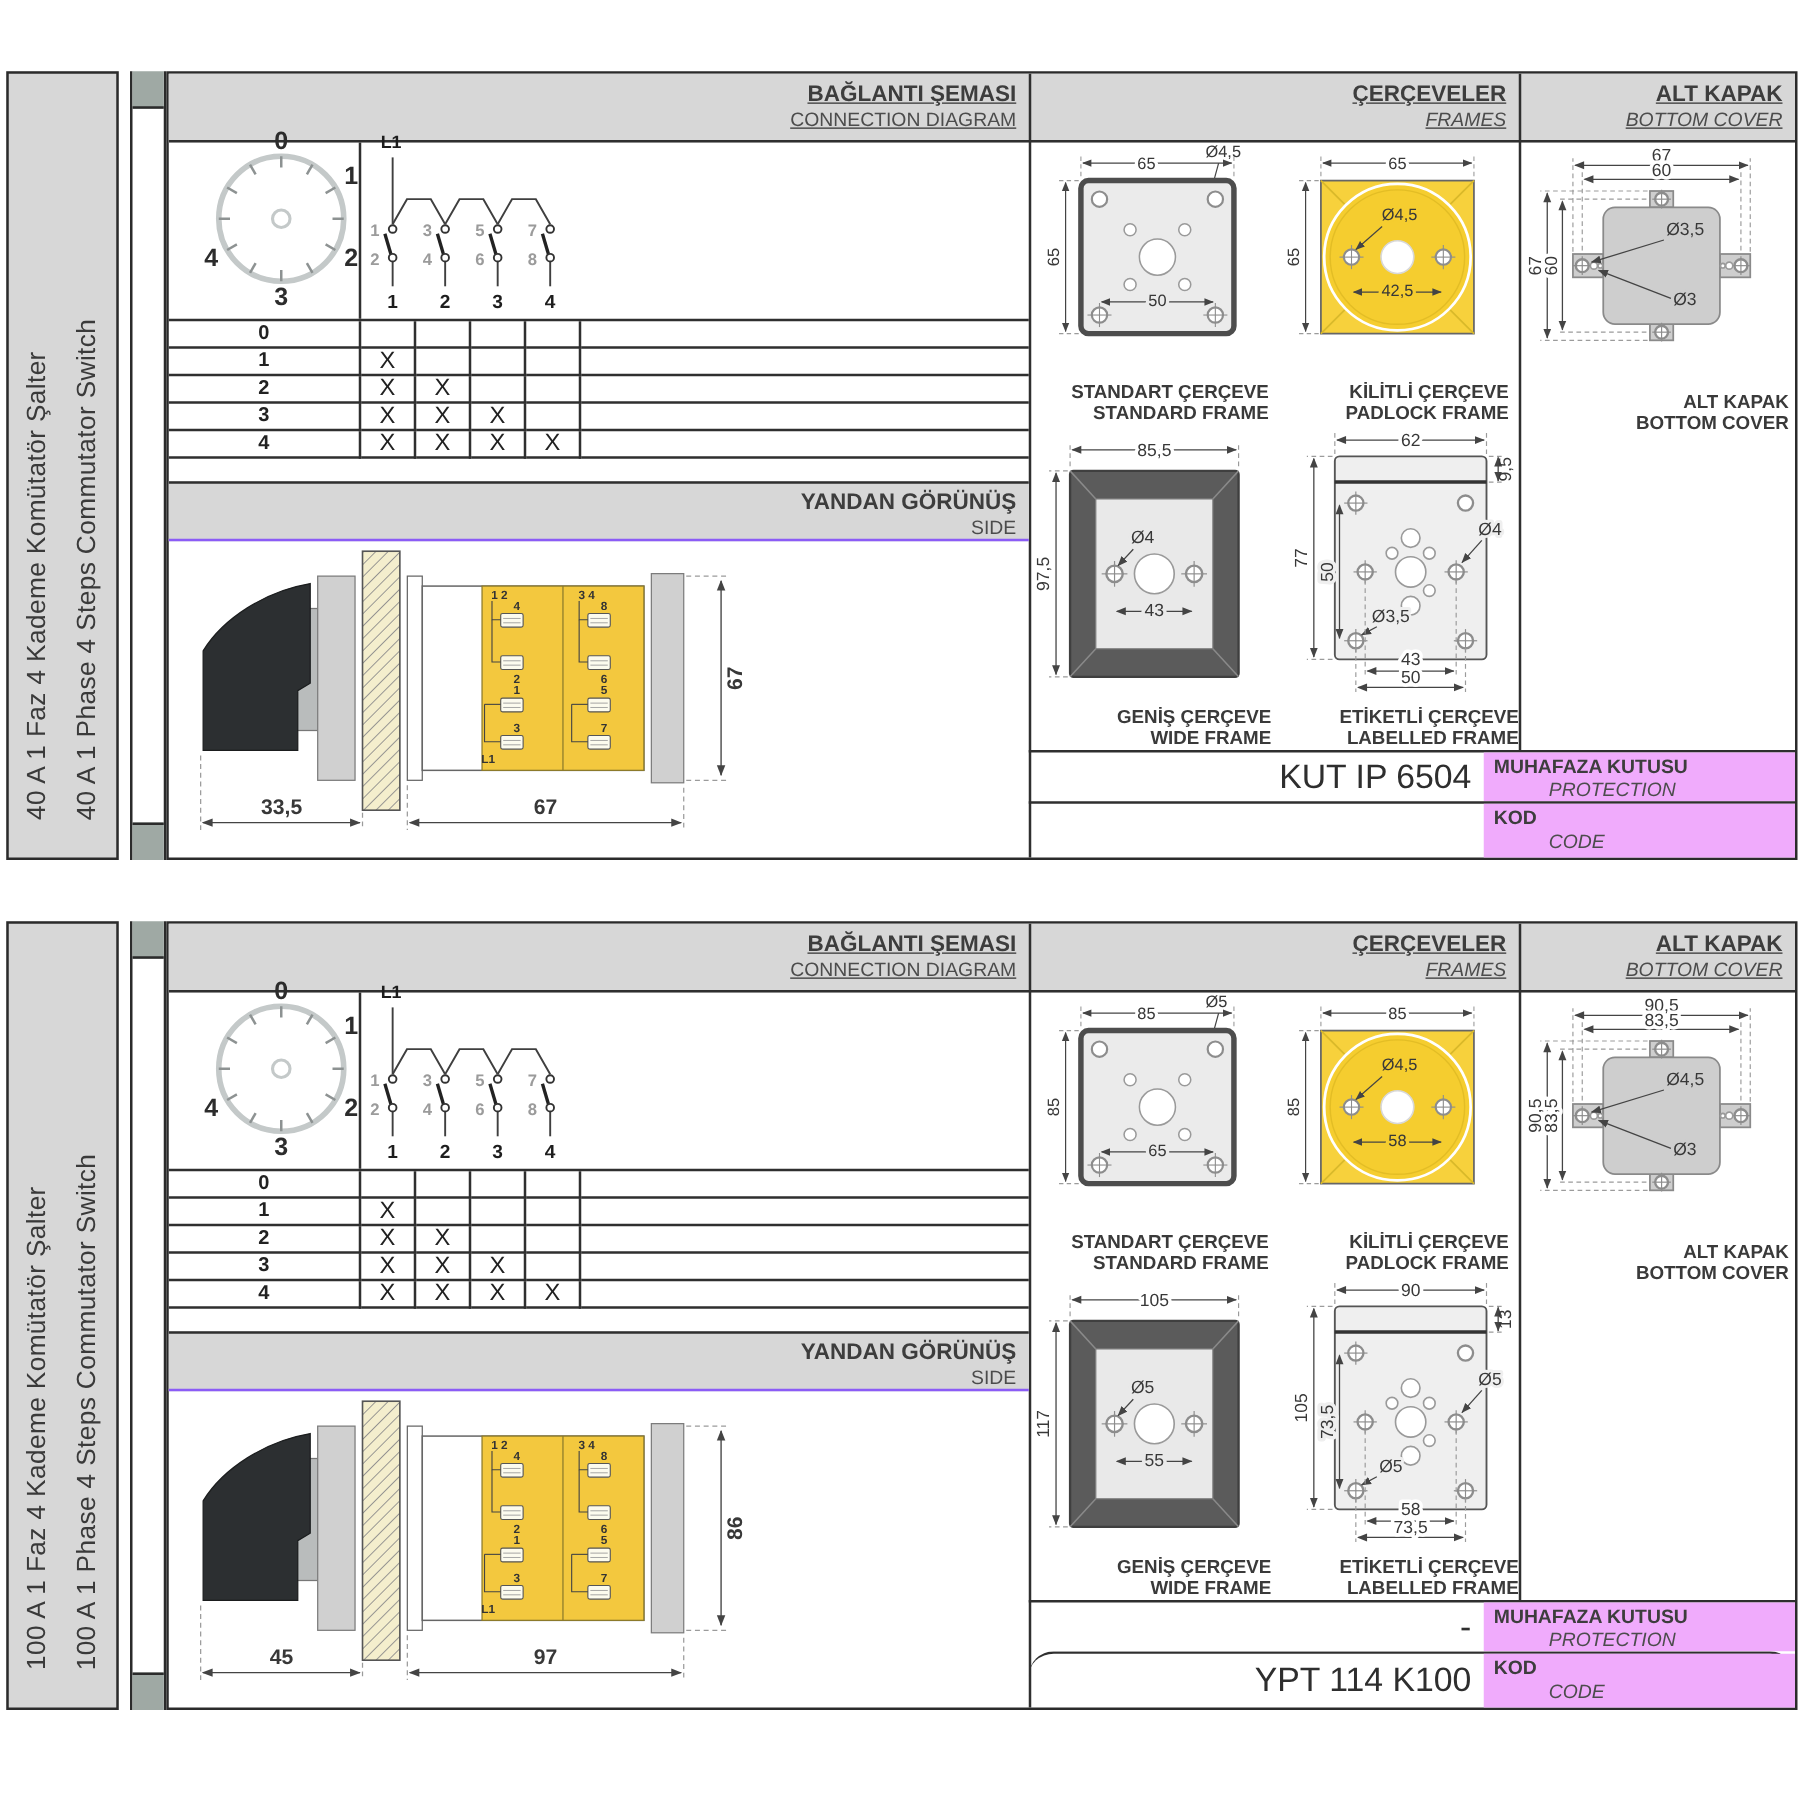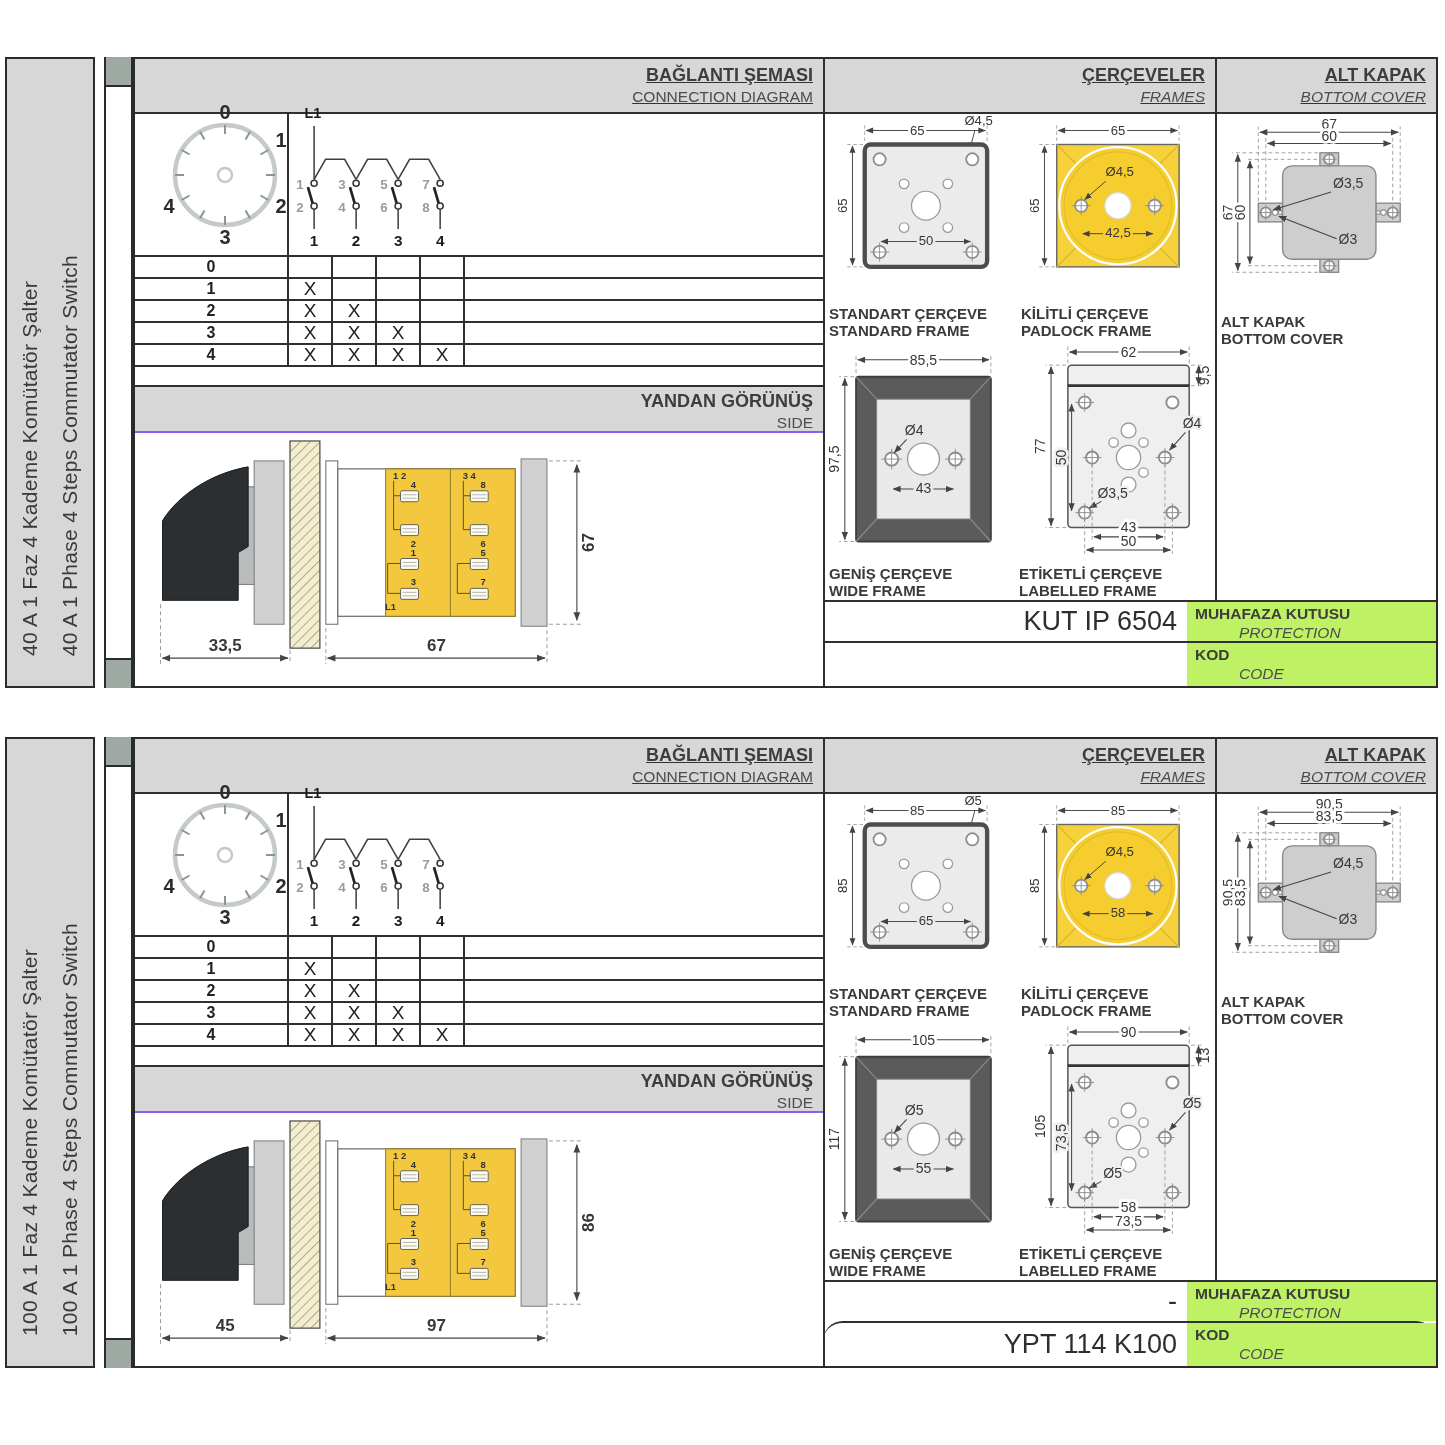--- a/index.html
+++ b/index.html
@@ -35,28 +35,28 @@
           border-top:2px solid #2f2f2f;}
   .xc{height:22px;box-sizing:border-box;border-bottom:2px solid #2f2f2f;display:flex;
       align-items:center;justify-content:center;}
   .xs{border-right:2px solid #2f2f2f;font-weight:bold;font-size:16px;color:#222;}
   .xm{border-right:2px solid #2f2f2f;font-size:19px;color:#222;}
   
   .sband{position:absolute;left:0;top:326px;width:688px;height:48px;background:#d7d7d7;
          border-top:2px solid #2f2f2f;border-bottom:2px solid #8b5cf6;box-sizing:border-box;
          text-align:right;padding:3px 10px 0 0;}
   
-  .cap{position:absolute;text-align:left;font-weight:bold;font-size:15px;color:#3a3a3a;
+  .cap{position:absolute;text-align:right;font-weight:bold;font-size:15px;color:#3a3a3a;
        line-height:17px;}
   
   .prow{position:absolute;left:688px;width:613px;box-sizing:border-box;border-top:2px solid #2f2f2f;}
   .pval{position:absolute;left:0;top:0;width:364px;height:100%;text-align:right;
         padding-right:10px;box-sizing:border-box;font-size:27px;color:#2e2e2e;
         display:flex;align-items:center;justify-content:flex-end;}
-  .plab{position:absolute;left:364px;top:0;right:0;height:100%;background:#bef264;
+  .plab{position:absolute;left:364px;top:0;right:0;height:100%;background:#f0abfc;
         padding:2px 0 0 8px;box-sizing:border-box;}
   .pl1{font-weight:bold;font-size:15.5px;color:#3d3d3d;line-height:19px;}
   .pl2{font-style:italic;font-size:15.5px;color:#4c4c4c;line-height:19px;margin-left:44px;}
   
   svg{overflow:visible;}
   .dml{stroke:#444;stroke-width:1.1;marker-start:url(#as);marker-end:url(#ae);}
   .exl{stroke:#9b9b9b;stroke-width:1;stroke-dasharray:4 3;fill:none;}
   .dt{font-family:"Liberation Sans",sans-serif;font-size:15px;fill:#383838;
       paint-order:stroke;stroke-linejoin:round;}
   .dtb{font-weight:bold;font-size:17px;}

